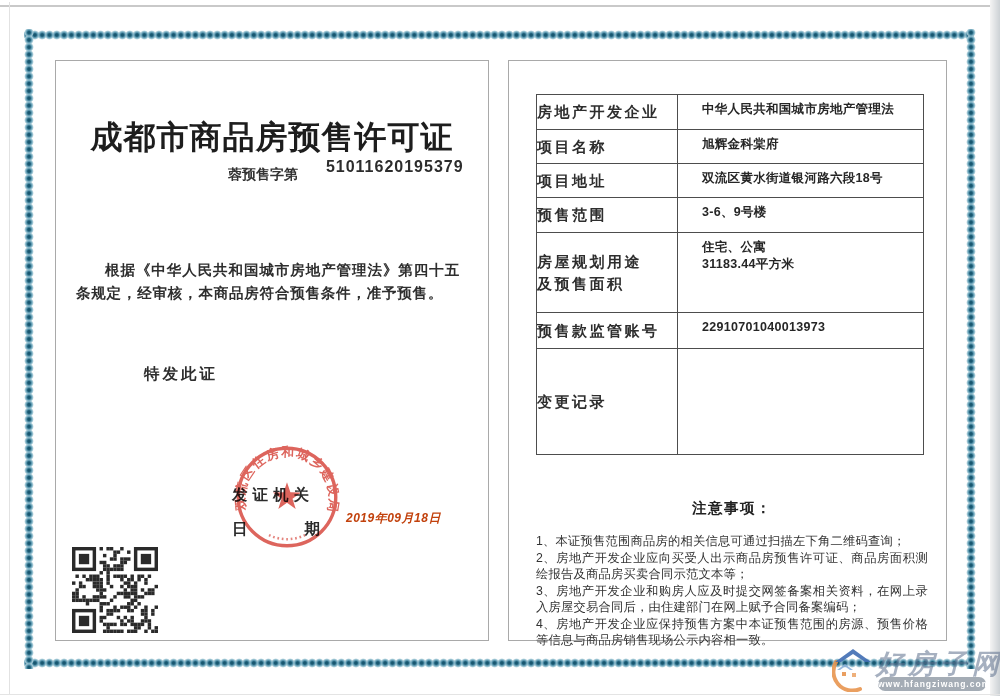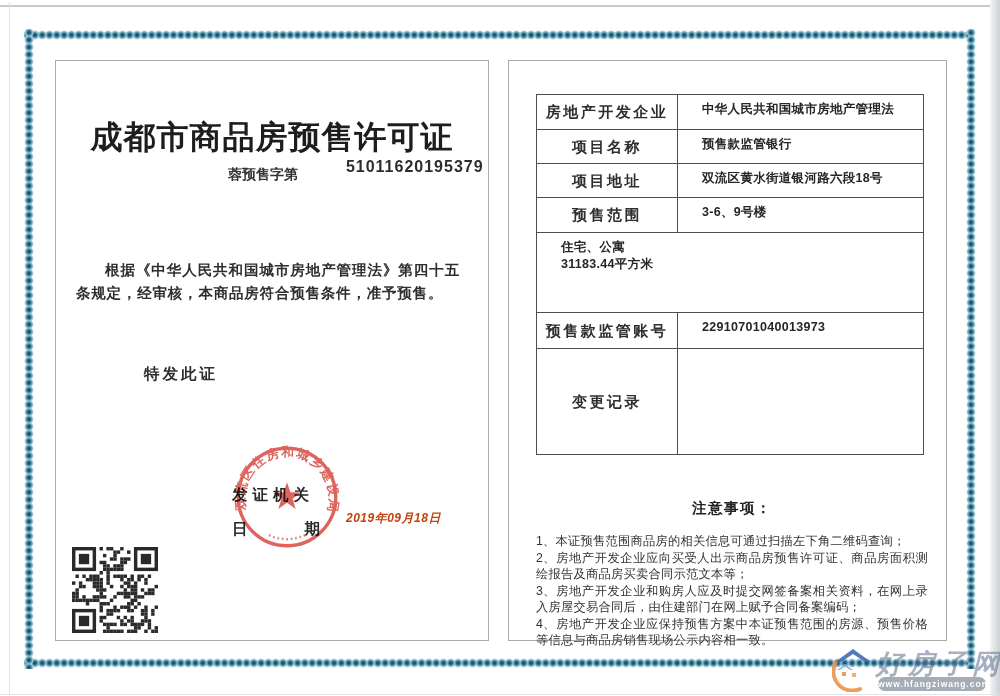--- a/index.html
+++ b/index.html
@@ -35,39 +35,39 @@
   .chain.right{left:965px;top:29px;height:640px;}
 
   .panel{position:absolute;background:#fff;border:1px solid #a9a9a9;z-index:2;}
   .panel-left{left:55px;top:60px;width:432px;height:579px;}
   .panel-right{left:508px;top:60px;width:437px;height:579px;}
 
   
   .cert-title{position:absolute;top:38px;left:0;right:0;margin:17px;text-align:center;
     font-size:32px;font-weight:900;letter-spacing:1px;color:#1d1d1d;}
   .permit-line{position:absolute;top:104px;left:172px;white-space:nowrap;font-size:14px;font-weight:600;color:#333;}
-  .permit-num{display:inline-block;margin-left:44px;font-size:16px;font-weight:700;transform:translateY(-7px);letter-spacing:1px;color:#2c2c2c;}
+  .permit-num{display:inline-block;margin-left:24px;font-size:16px;font-weight:700;transform:translateY(-7px);letter-spacing:1px;color:#2c2c2c;}
   .permit-suffix{display:inline-block;margin-left:46px;}
   .statement{position:absolute;top:198px;left:20px;width:384px;margin:0;
     font-size:14.5px;line-height:23px;letter-spacing:0.8px;font-weight:600;color:#2e2e2e;text-indent:2em;text-align:justify;}
   .issue-note{position:absolute;top:303px;left:88px;font-size:15.5px;font-weight:700;letter-spacing:3px;color:#2e2e2e;}
   .issuer-label{position:absolute;top:424px;left:176px;font-size:15.5px;font-weight:700;letter-spacing:5px;color:#2b2b2b;z-index:2;}
   .date-label{position:absolute;top:458px;left:176px;width:88px;display:flex;justify-content:space-between;
     font-size:15.5px;font-weight:700;color:#2b2b2b;z-index:2;}
   .issue-date{position:absolute;top:449px;left:290px;font-size:12px;font-weight:700;letter-spacing:0.5px;color:#c2410c;z-index:2;font-style:italic;}
   .seal{position:absolute;left:178px;top:383px;width:106px;height:106px;z-index:3;
     mix-blend-mode:multiply;opacity:0.9;}
   .qr{position:absolute;left:16px;top:486px;width:86px;height:86px;z-index:2;}
 
   
   .dtable{position:absolute;left:27px;top:33px;width:386px;border:1px solid #4d4d4d;}
   .trow{display:flex;}
   .trow + .trow{border-top:1px solid #4d4d4d;}
   .tlabel{width:140px;flex:0 0 140px;border-right:1px solid #4d4d4d;display:flex;flex-direction:column;
-    align-items:center;justify-content:center;font-size:15px;font-weight:600;letter-spacing:2.5px;color:#2e2e2e;line-height:22px;}
+    align-items:flex-start;justify-content:center;font-size:15px;font-weight:600;letter-spacing:2.5px;color:#2e2e2e;line-height:22px;}
   .tvalue{flex:1;padding:6px 8px 0 24px;font-size:12.5px;font-weight:700;color:#262626;line-height:17px;letter-spacing:0.3px;}
   .r0{height:34px}.r1{height:33px}.r2{height:33px}.r3{height:34px}.r4{height:79px}.r5{height:35px}.r6{height:35px}.r7{height:105px}
 
   .notes{position:absolute;left:27px;top:438px;width:392px;}
   .notes-heading{font-size:14.5px;font-weight:800;letter-spacing:1.5px;color:#222;margin-bottom:15px;text-align:center;}
   .notes p{margin:0 0 1px 0;font-size:12.3px;line-height:16px;font-weight:500;color:#333;letter-spacing:0.2px;text-align:justify;}
 
   
   .watermark{position:absolute;left:832px;top:644px;width:162px;height:50px;z-index:6;}
   .wm-icon{position:absolute;left:0;top:2px;}
@@ -337,40 +337,44 @@
           </div>
         <div class="tvalue">
             <div>中华人民共和国城市房地产管理法</div>
           </div>
       </div>
       <div class="trow r1">
         <div class="tlabel">
             <span>项目名称</span>
           </div>
         <div class="tvalue">
-            <div>预售款监管银行</div>
+            <div>旭辉金科棠府</div>
           </div>
       </div>
       <div class="trow r2">
         <div class="tlabel">
             <span>项目地址</span>
           </div>
         <div class="tvalue">
             <div>双流区黄水街道银河路六段18号</div>
           </div>
       </div>
       <div class="trow r3">
         <div class="tlabel">
             <span>预售范围</span>
           </div>
         <div class="tvalue">
             <div>3-6、9号楼</div>
           </div>
       </div>
       <div class="trow r4">
+        <div class="tlabel">
+          <span>房屋规划用途</span>
+          <span>及预售面积</span>
+        </div>
         <div class="tvalue">
           <div>住宅、公寓</div>
           <div>31183.44平方米</div>
         </div>
       </div>
       <div class="trow r6">
         <div class="tlabel">
             <span>预售款监管账号</span>
           </div>
         <div class="tvalue">

